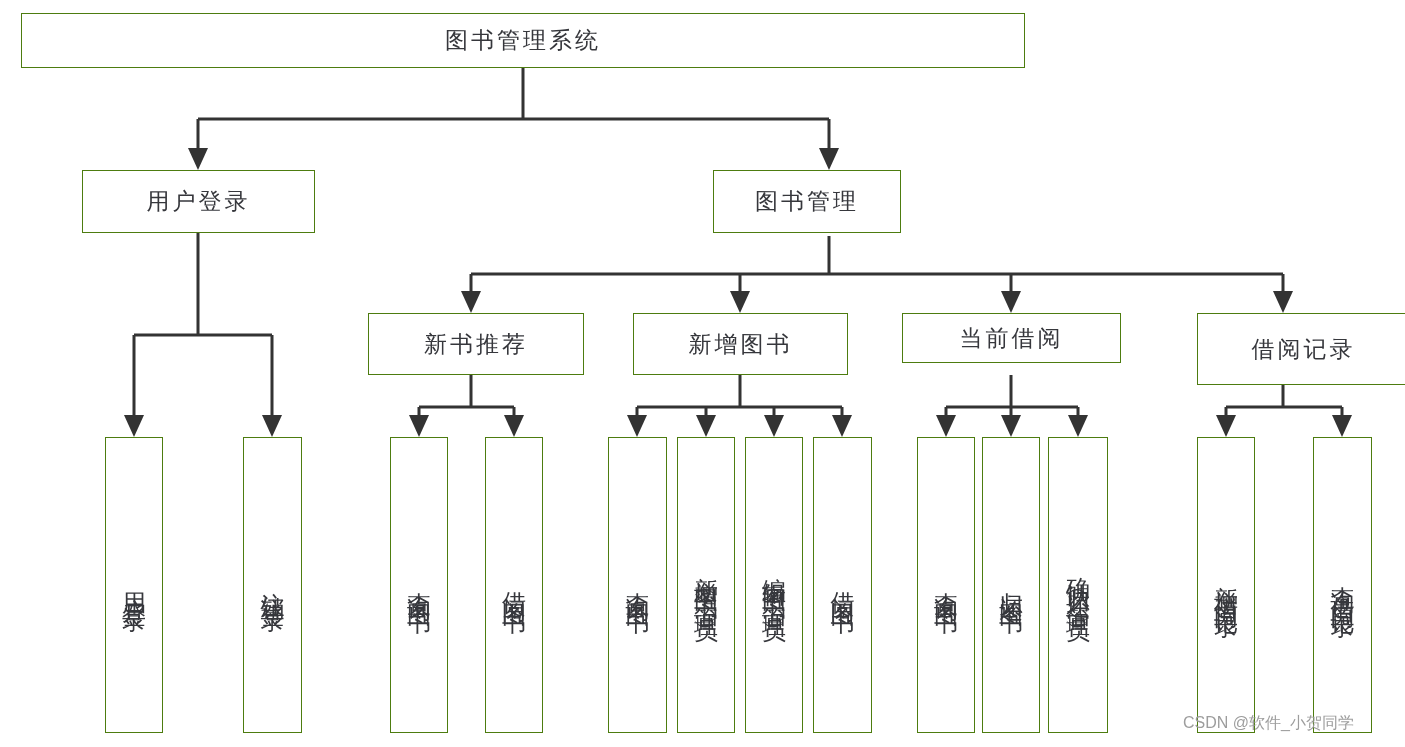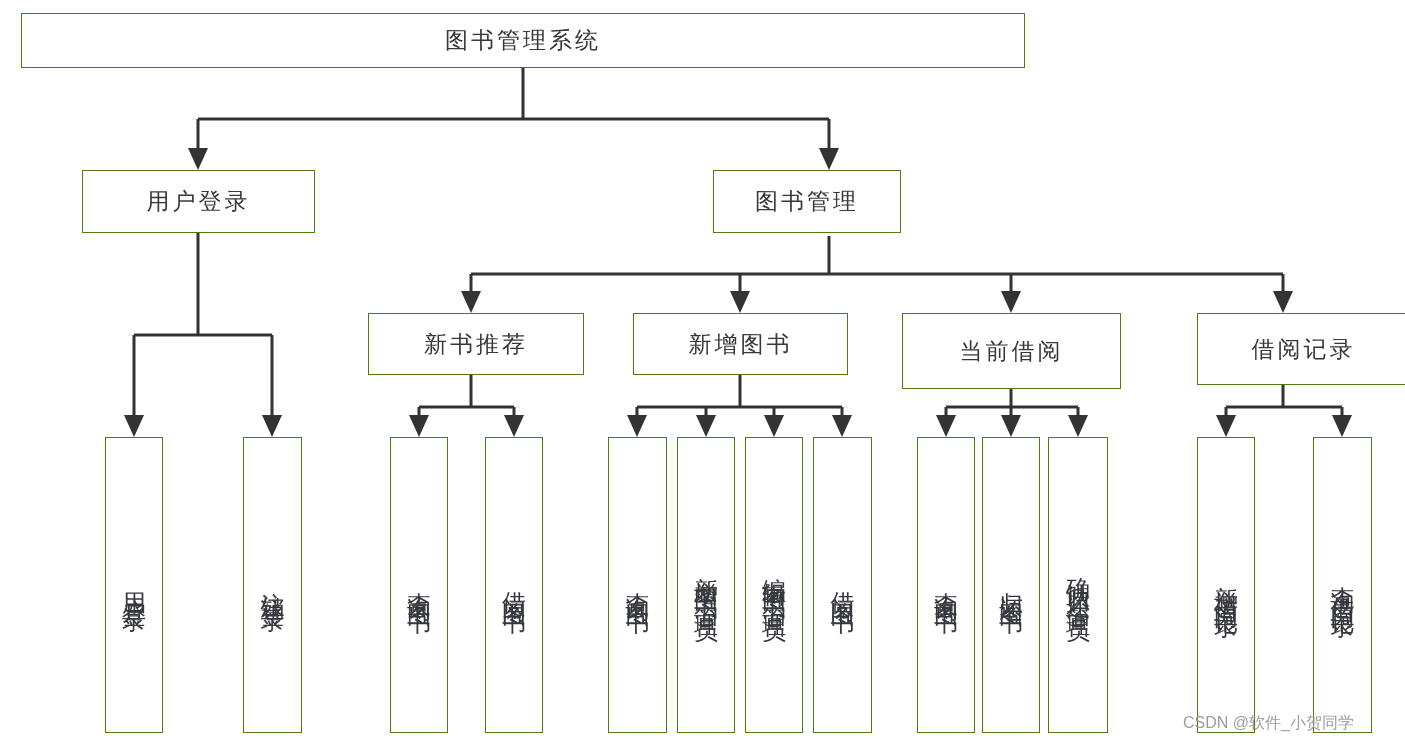--- a/index.html
+++ b/index.html
@@ -93,21 +93,21 @@
     </g>
   </svg>
 
   <div class="box h" style="left:21px;top:13px;width:1004px;height:55px">图书管理系统</div>
 
   <div class="box h" style="left:82px;top:170px;width:233px;height:63px">用户登录</div>
   <div class="box h" style="left:713px;top:170px;width:188px;height:63px">图书管理</div>
 
   <div class="box h" style="left:368px;top:313px;width:216px;height:62px">新书推荐</div>
   <div class="box h" style="left:633px;top:313px;width:215px;height:62px">新增图书</div>
-  <div class="box h" style="left:902px;top:313px;width:219px;height:76px">当前借阅</div>
+  <div class="box h" style="left:902px;top:313px;width:219px;height:50px">当前借阅</div>
   <div class="box h" style="left:1197px;top:313px;width:213px;height:72px">借阅记录</div>
 
   <div class="box v" style="left:105px;top:437px;width:58px;height:296px">用户登录</div>
   <div class="box v" style="left:243px;top:437px;width:59px;height:296px">注销登录</div>
 
   <div class="box v" style="left:390px;top:437px;width:58px;height:296px">查询图书</div>
   <div class="box v" style="left:485px;top:437px;width:58px;height:296px">借阅图书</div>
 
   <div class="box v" style="left:608px;top:437px;width:59px;height:296px">查询图书</div>
   <div class="box v" style="left:677px;top:437px;width:58px;height:296px">新增图书（管理员）</div>

